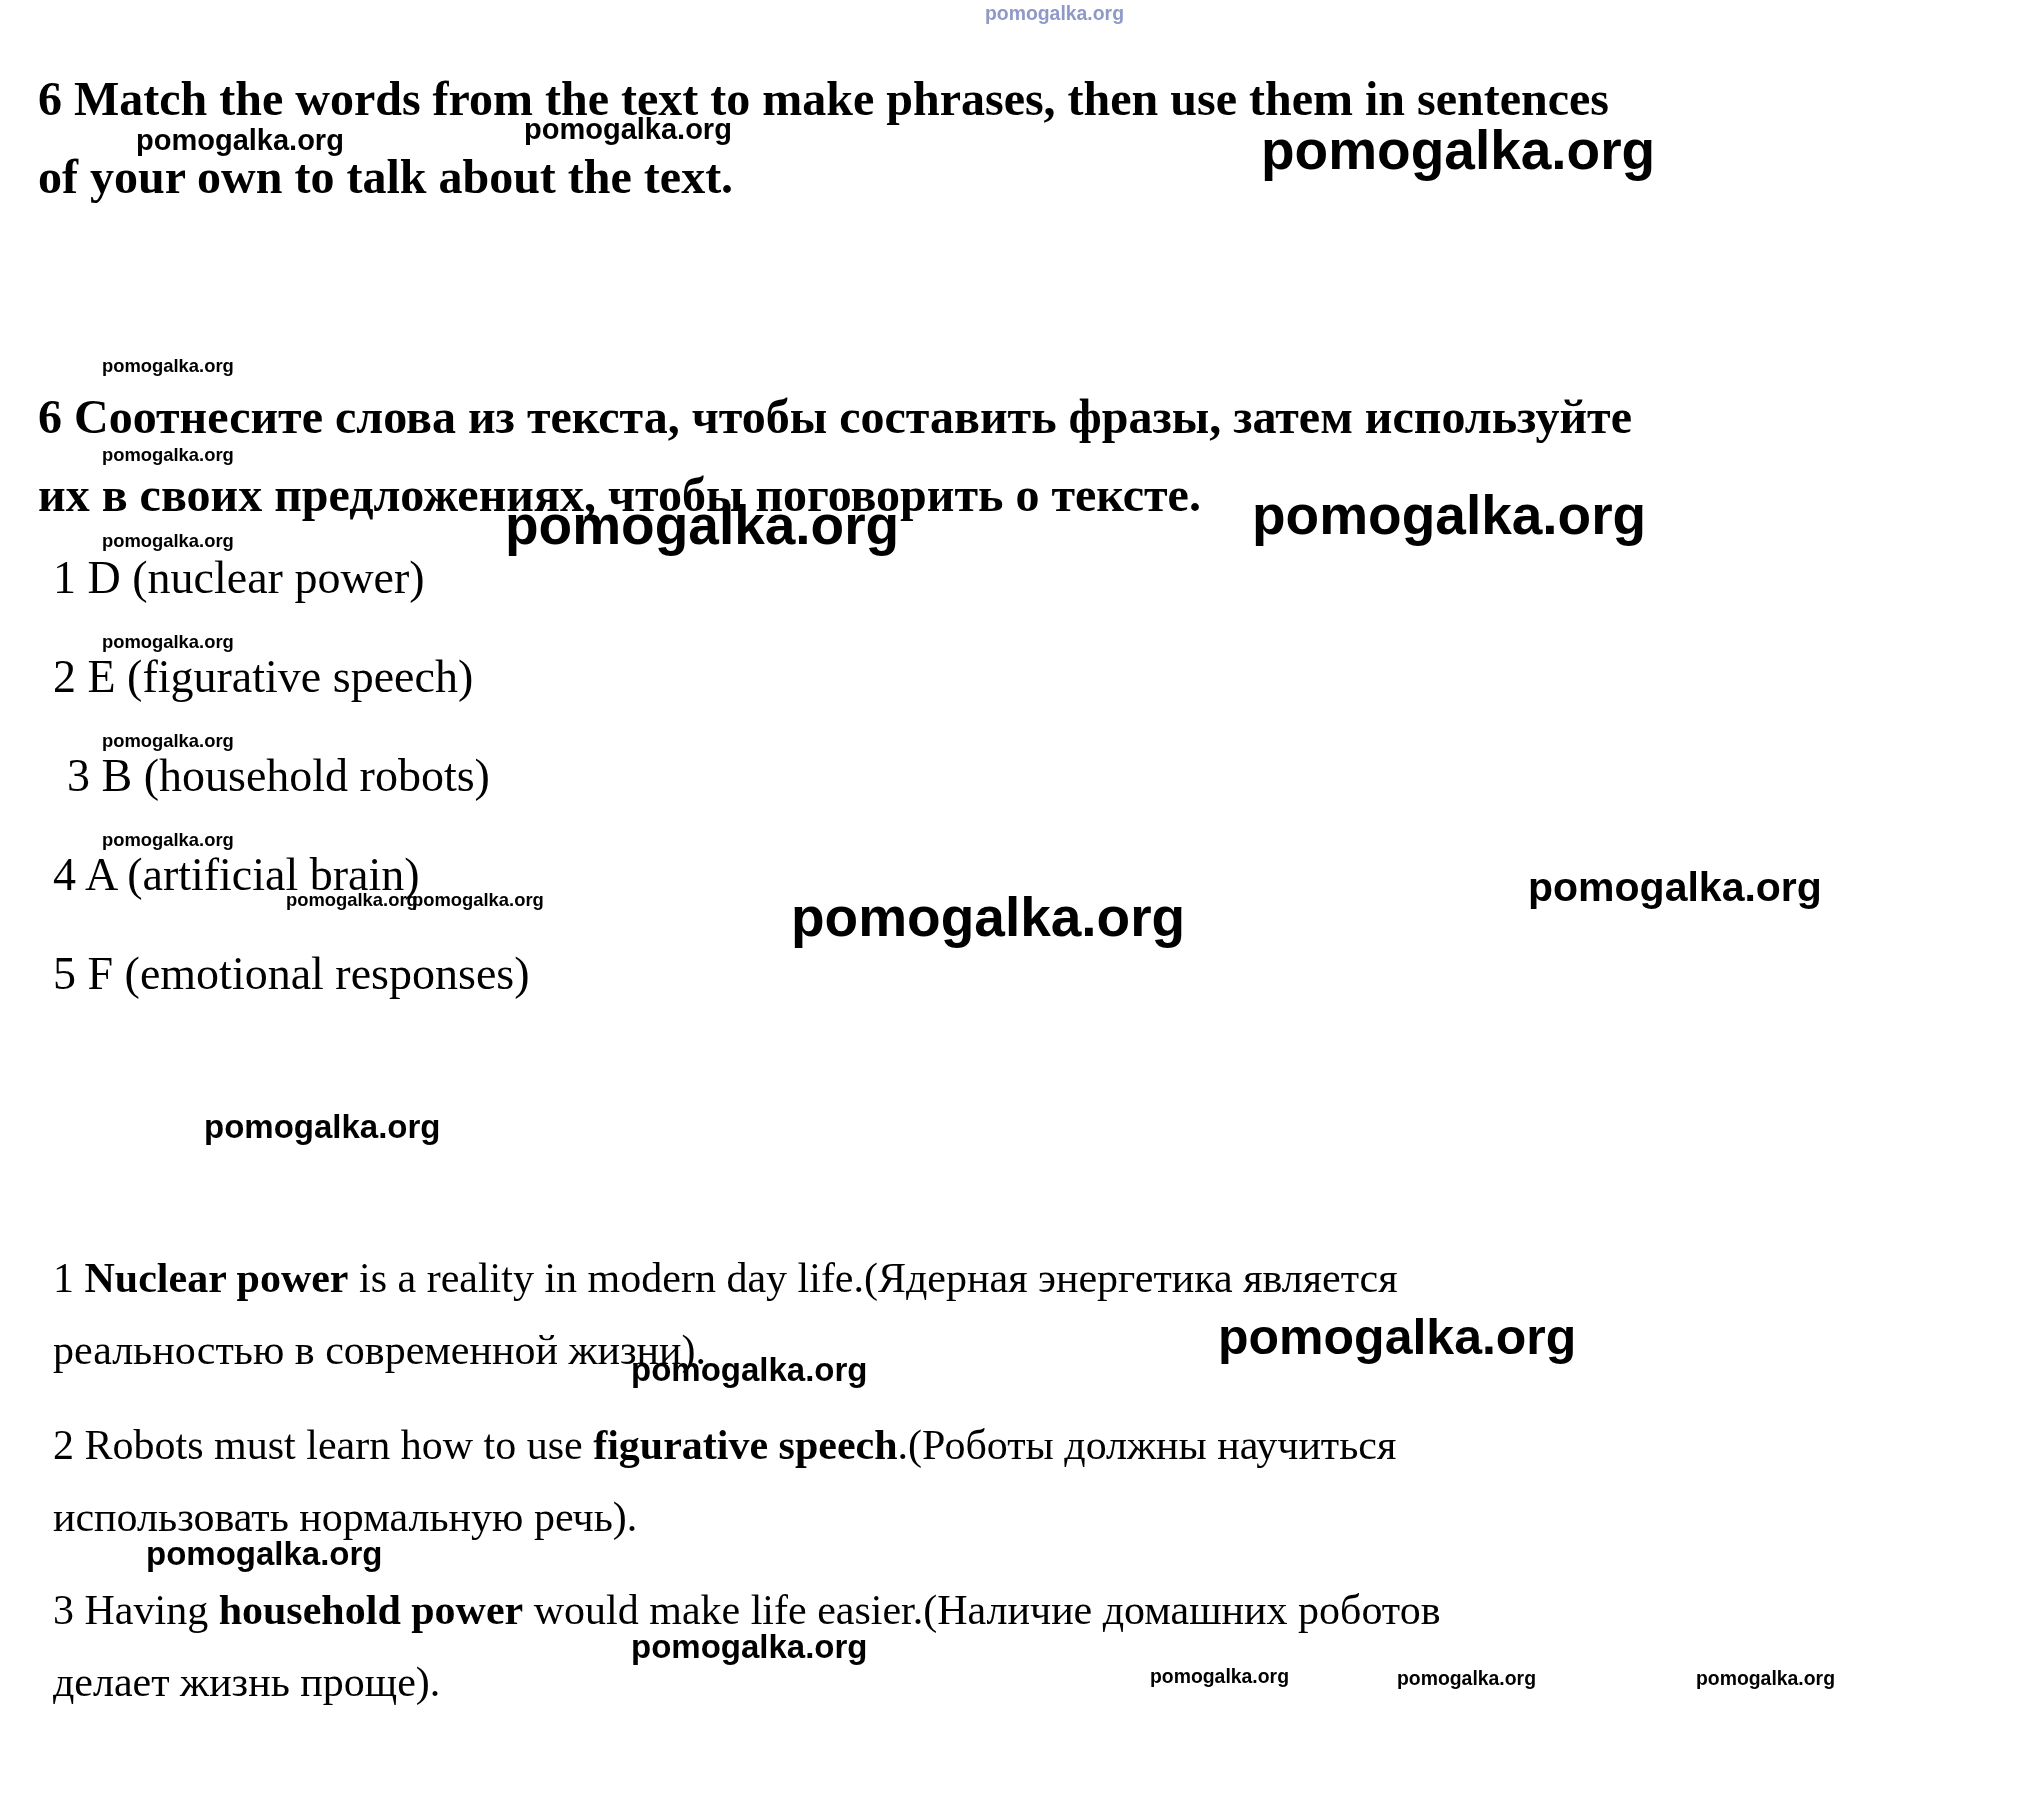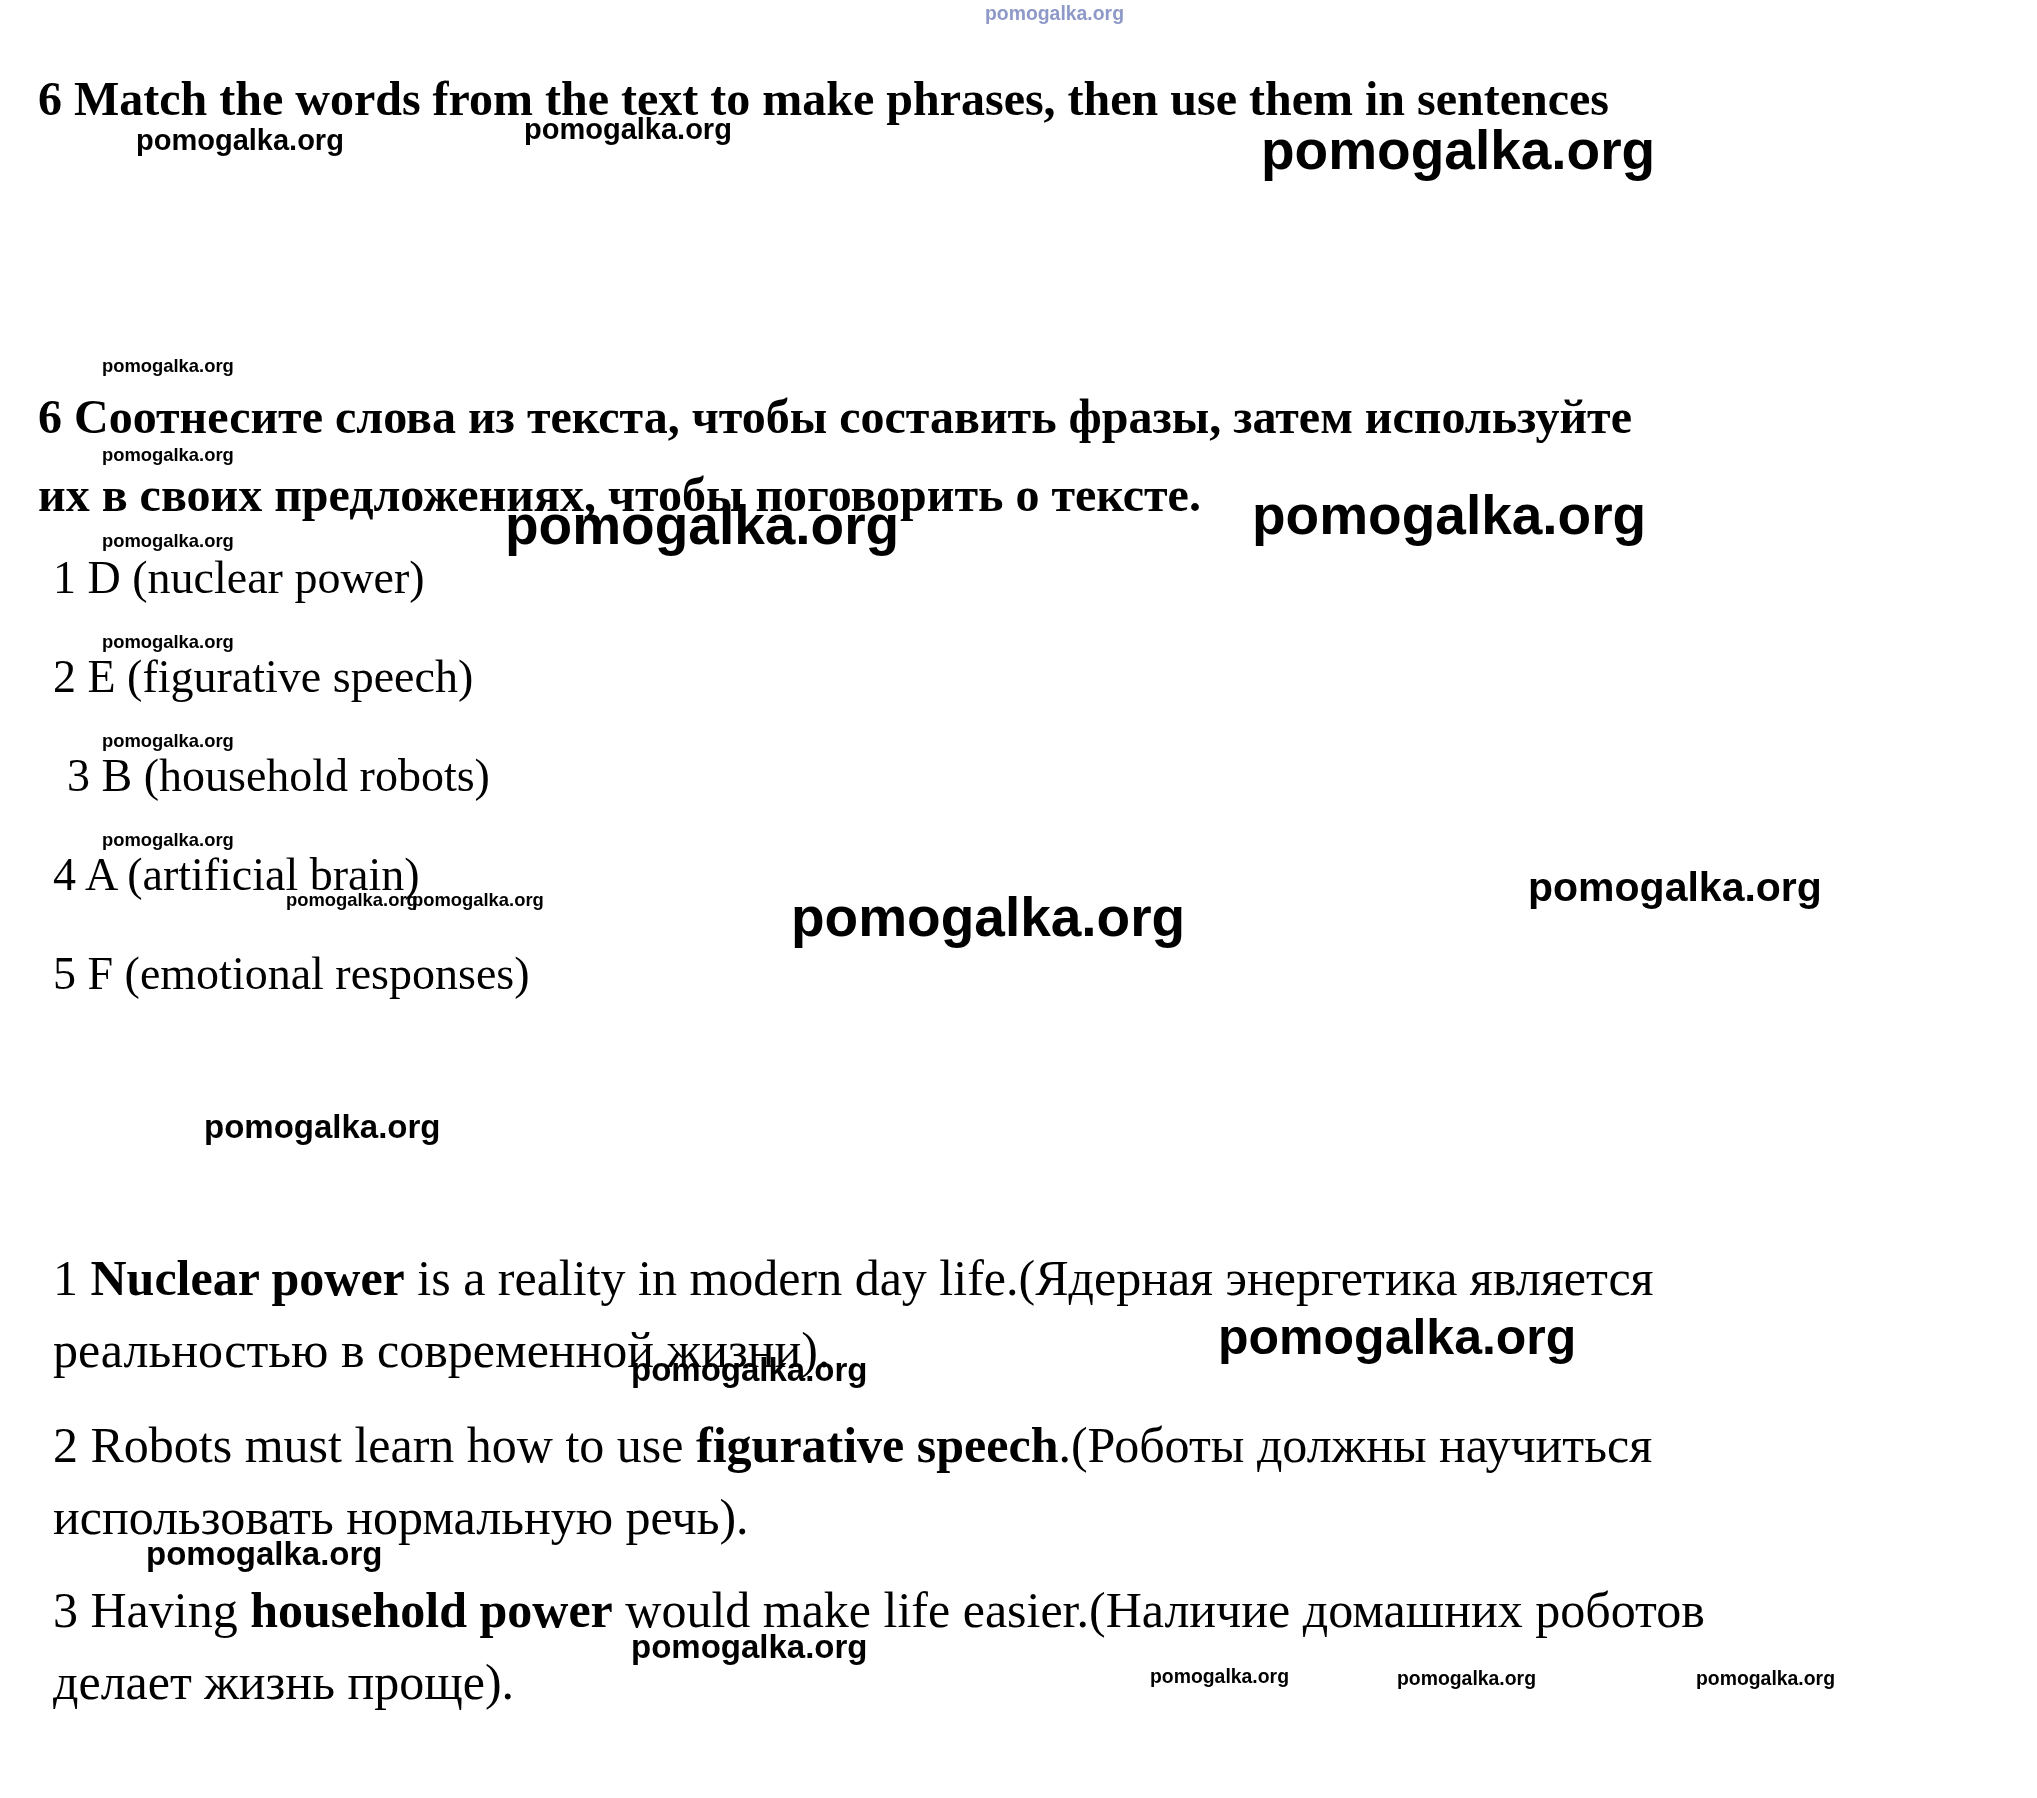--- a/index.html
+++ b/index.html
@@ -25,21 +25,21 @@
     white-space: nowrap;
   }
   .item {
     left: 53px;
     font-size: 46px;
     line-height: 54px;
     white-space: nowrap;
   }
   .sentence {
     left: 53px;
-    font-size: 50px;
+    font-size: 42px;
     line-height: 72px;
     white-space: nowrap;
   }
   .wm {
     font-family: "Liberation Sans", sans-serif;
     font-weight: 700;
     color: #000000;
     white-space: nowrap;
   }
   .wm-top { color: #8e99c8; font-weight: 600; }
@@ -86,20 +86,21 @@
 
   <span class="abs wm wm-mid" style="left:146px; top:1535px;">pomogalka.org</span>
   <span class="abs wm wm-mid" style="left:631px; top:1628px;">pomogalka.org</span>
 
   <span class="abs wm wm-bottom" style="left:1150px; top:1665px;">pomogalka.org</span>
   <span class="abs wm wm-bottom" style="left:1397px; top:1667px;">pomogalka.org</span>
   <span class="abs wm wm-bottom" style="left:1696px; top:1667px;">pomogalka.org</span>
 
   <div class="abs heading" style="top:60px;">
     <span>6 Match the words from the text to make phrases, then use them in sentences</span><br>
+    <span>of your own to talk about the text.</span>
   </div>
 
   <div class="abs heading" style="top:378px;">
     <span>6 Соотнесите слова из текста, чтобы составить фразы, затем используйте</span><br>
     <span>их в своих предложениях, чтобы поговорить о тексте.</span>
   </div>
 
   <div class="abs item" style="top:551px;">1 D (nuclear power)</div>
   <div class="abs item" style="top:650px;">2 E (figurative speech)</div>
   <div class="abs item" style="top:749px;margin-left:14px;">3 B (household robots)</div>

